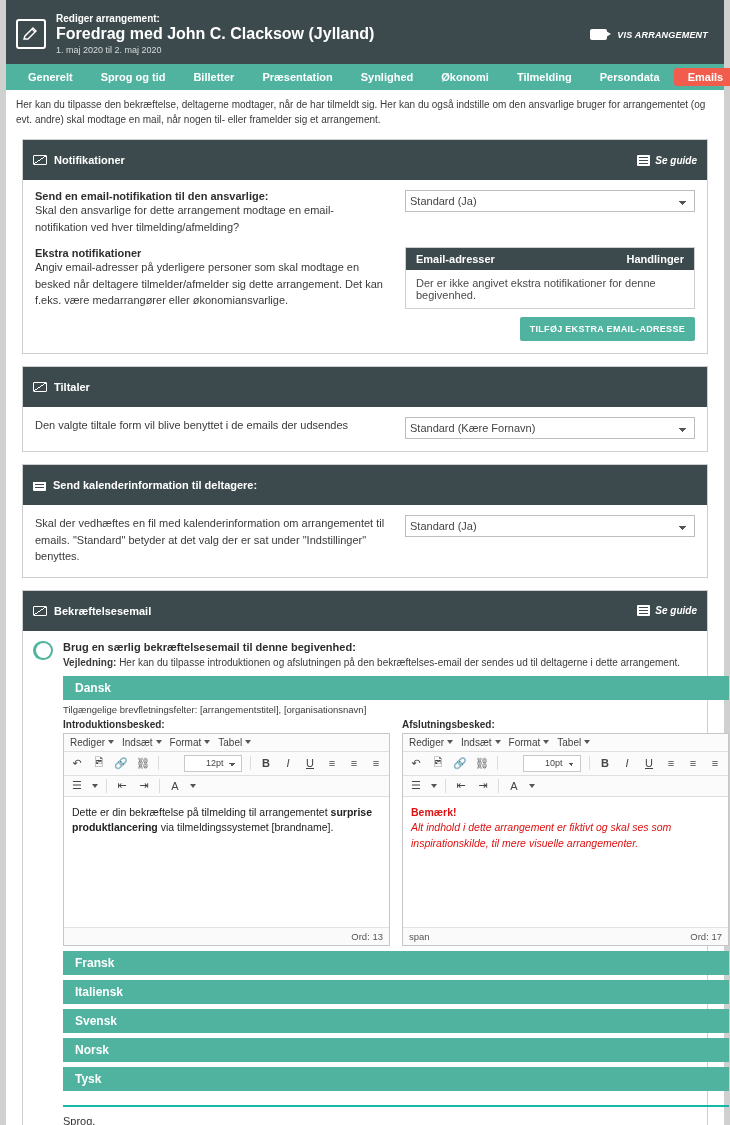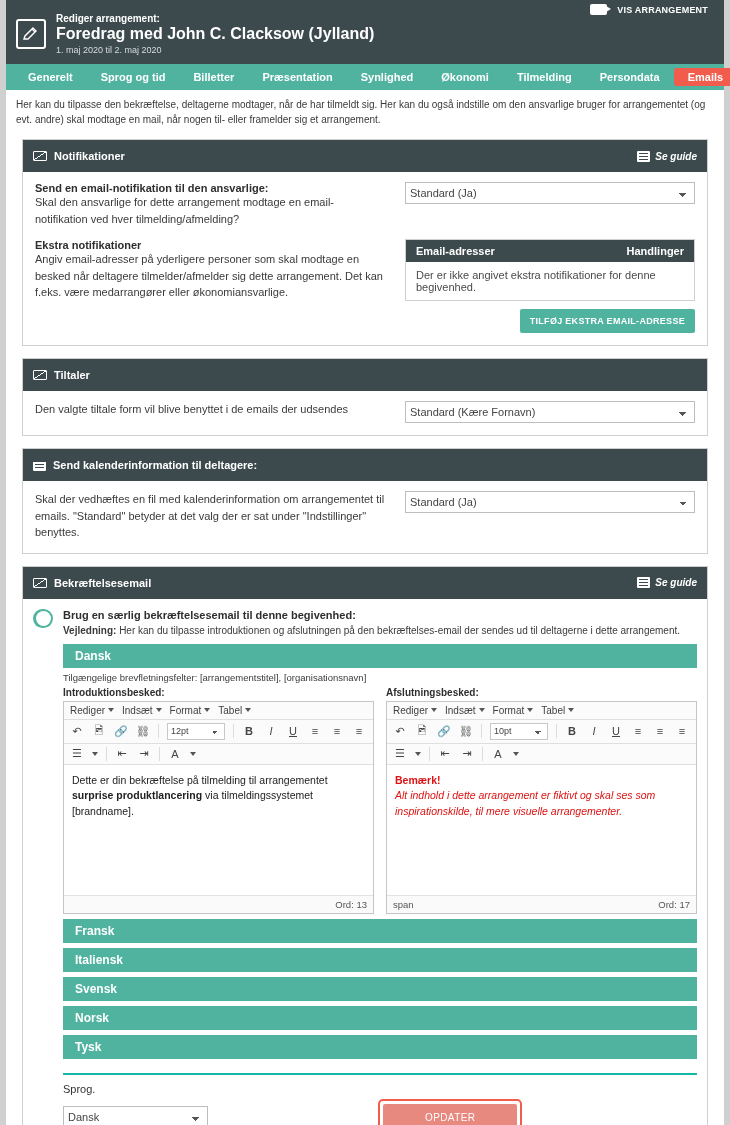--- a/index.html
+++ b/index.html
@@ -36,28 +36,29 @@
     margin-right: 10px;
     display:flex; align-items:center; justify-content:center;
     flex: 0 0 auto;
   }
   .hdr-icon svg { display:block; }
   .hdr-text { line-height: 1.15; }
   .hdr-sub { font-size: 10px; font-weight: bold; }
   .hdr-title { font-size: 16px; font-weight: bold; margin: 1px 0 1px 0; }
   .hdr-dates { font-size: 9px; color: #d6dcdd; }
   .hdr-btn {
-    position: absolute; right: 12px; top: 0;
+    position: absolute; right: 12px; top: 25px;
     background: #3d4a4d;
     color: #fff;
     font-size: 9px; font-weight: bold;
     letter-spacing: .2px;
     display:flex; align-items:center; gap:10px;
     padding: 4px 4px;
     cursor: pointer;
+    font-style: italic;
   }
   .cam {
     width: 17px; height: 11px; background:#fff; border-radius:2px;
     position: relative;
   }
   .cam:after{
     content:""; position:absolute; right:-4px; top:2px;
     border-top:3px solid transparent;
     border-bottom:3px solid transparent;
     border-left:5px solid #fff;
@@ -93,21 +94,21 @@
   }
   
   .panel {
     margin: 6px 16px 12px 16px;
     border: 1px solid #cfcfcf;
     background: #fff;
   }
   .panel-head {
     background: #3d4a4d;
     color: #fff;
-    height: 32px;
+    height: 40px;
     display: flex;
     align-items: center;
     padding: 0 10px;
     font-size: 11px;
     font-weight: bold;
     justify-content: space-between;
   }
   .panel-head .ph-left { display:flex; align-items:center; gap:7px; }
   .panel-head .ph-right { display:flex; align-items:center; gap:5px; font-style: italic; font-weight: bold; font-size:10px;}
   .guide-ico{
@@ -224,28 +225,28 @@
     background:#fbfbfb;
     font-size: 10px;
     color:#3f3f3f;
     flex-wrap: nowrap;
   }
   .ed-menu-item { display:flex; align-items:center; gap:3px; cursor:pointer;}
   .caret { width:0;height:0;border-left:3px solid transparent;border-right:3px solid transparent;border-top:4px solid #555; }
   .tb-ico { width:14px; height:14px; display:flex; align-items:center; justify-content:center; cursor:pointer; color:#444; font-size:11px;}
   .tb-sel {
     border:1px solid #c8c8c8; background:#fff; height:17px; font-size:9px;
-    width: 58px; padding-left:3px; color:#444;
+    width: 58px; padding-left:21px; color:#444;
     -webkit-appearance:none; appearance:none;
     font-family:"Liberation Sans", sans-serif;
     background-image:
       linear-gradient(45deg, transparent 50%, #555 50%),
       linear-gradient(135deg, #555 50%, transparent 50%);
     background-position: calc(100% - 9px) 7px, calc(100% - 6px) 7px;
-    background-size:3px 3px,3px 3px; background-repeat:no-repeat;
+    background-size:3px 3px,3px 3px; background-repeat:no-repeat;margin-left:17px;
   }
   .sep { width:1px; height:14px; background:#dcdcdc; }
   .ed-area {
     height: 130px;
     padding: 8px 8px;
     font-size: 10.5px;
     line-height: 1.5;
     color: #222;
     overflow: hidden;
   }

